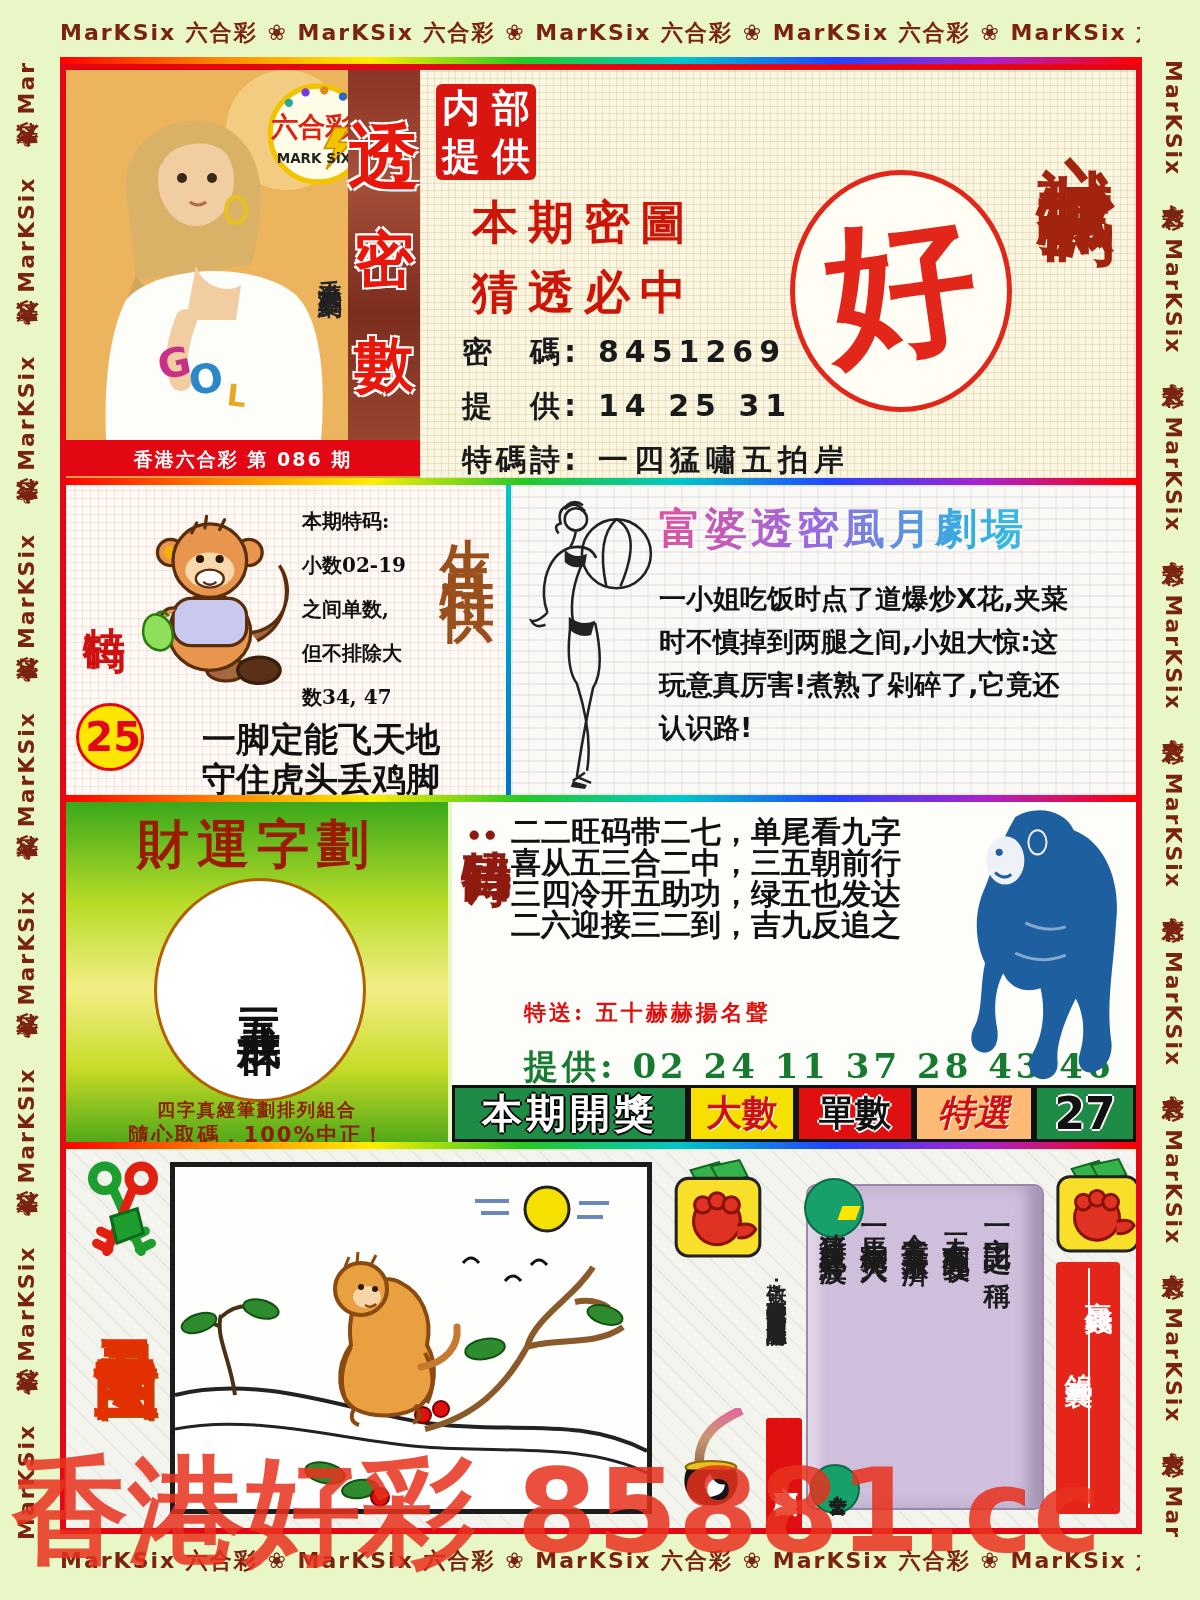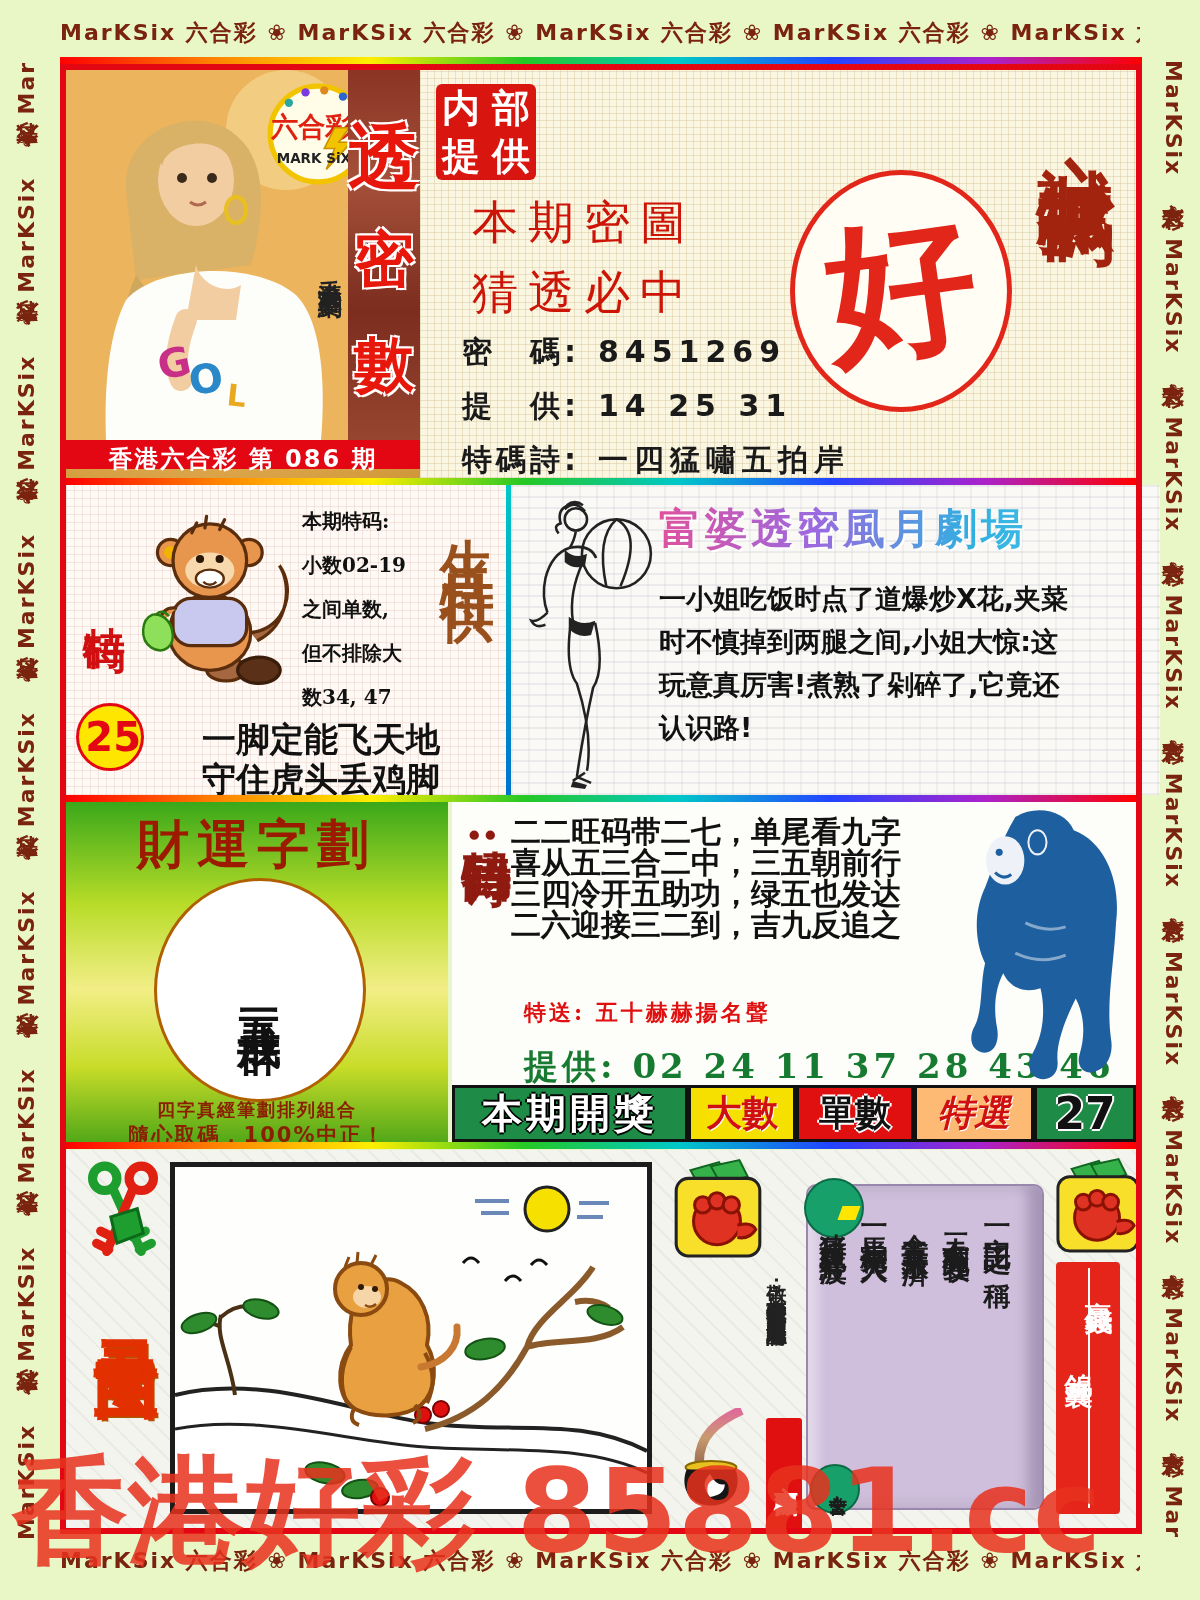--- a/index.html
+++ b/index.html
@@ -16,29 +16,29 @@
   .rainbow{height:7px;background:linear-gradient(90deg,#f00,#ff8400,#ffee00,#25c825,#00c8c8,#2244ff,#aa22cc,#f00);z-index:4;}
   
   #photoCard{left:66px;top:70px;width:354px;height:408px;background:radial-gradient(circle at 40% 30%,#f7d68e,#e0a94e 70%,#cf9739);overflow:hidden;}
   #maroonStrip{left:282px;top:0;width:72px;height:370px;background:linear-gradient(180deg,#8a3525,#a5503a 30%,#7c2d1e 65%,#96452f);}
   .tchar{width:72px;text-align:center;font-family:"DejaVu Serif","Liberation Serif",serif;font-weight:bold;color:#e8170b;
          text-shadow:2px 2px 0 #fff,-2px -2px 0 #fff,2px -2px 0 #fff,-2px 2px 0 #fff;}
   #tc0{left:282px;top:40px;font-size:72px;}
   #tc1{left:282px;top:150px;font-size:60px;}
   #tc2{left:282px;top:255px;font-size:60px;}
   #siteV{left:248px;top:190px;height:175px;writing-mode:vertical-rl;font-size:24px;font-weight:bold;color:#222;letter-spacing:4px;}
-  #issueBar{left:0;top:370px;width:354px;height:29px;background:#e30613;color:#fff;font-size:24px;font-weight:bold;
+  #issueBar{left:0;top:370px;width:354px;height:36px;background:#e30613;color:#fff;font-size:19px;font-weight:bold;
             text-align:center;line-height:38px;letter-spacing:2px;}
   
   #secret{left:420px;top:70px;width:716px;height:408px;background-color:#faf6e2;
     background-image:repeating-linear-gradient(0deg,rgba(205,185,135,.35) 0 1px,transparent 1px 7px),
                      repeating-linear-gradient(90deg,rgba(205,185,135,.35) 0 1px,transparent 1px 7px);}
   #seal{left:16px;top:14px;width:100px;height:96px;background:#d9150f;display:grid;grid-template-columns:1fr 1fr;border-radius:6px;}
   #seal span{color:#fff;font-family:"DejaVu Serif",serif;font-weight:bold;font-size:38px;text-align:center;line-height:48px;}
-  .shead{font-weight:normal;color:#cc1407;letter-spacing:10px;font-family:"DejaVu Serif",serif;}
+  .shead{font-weight:bold;color:#cc1407;letter-spacing:10px;font-family:"DejaVu Serif",serif;}
   #sh1{left:52px;top:122px;font-size:46px;}
   #sh2{left:52px;top:192px;font-size:46px;}
   .srow{font-weight:bold;color:#1a1a1a;font-size:30px;white-space:nowrap;}
   .srow .lab{letter-spacing:4px;}
   .srow .val{margin-left:18px;letter-spacing:6px;}
   #sr0{left:42px;top:262px;}#sr1{left:42px;top:316px;}#sr2{left:42px;top:370px;}
   #stamp{left:370px;top:100px;width:212px;height:232px;border:5px solid #e2261a;border-radius:50%;background:#fffdf4;
          display:flex;align-items:center;justify-content:center;}
   #stamp span{font-family:"DejaVu Serif",serif;font-size:150px;font-weight:bold;color:#e2261a;transform:rotate(-8deg);}
   #slogan{right:8px;top:22px;height:380px;writing-mode:vertical-rl;font-family:"DejaVu Serif",serif;
@@ -52,21 +52,21 @@
             color:#e30613;font-size:40px;font-weight:bold;text-align:right;line-height:62px;}
   #zLines{left:236px;top:14px;width:212px;font-family:"DejaVu Serif",serif;font-size:20px;font-weight:bold;color:#111;
           line-height:44px;white-space:pre-line;}
   #zFooter{left:70px;top:234px;width:370px;text-align:center;font-family:"DejaVu Serif",serif;font-size:34px;font-weight:bold;
            color:#111;line-height:40px;white-space:pre-line;}
   #zSide{right:2px;top:10px;height:296px;writing-mode:vertical-rl;font-family:"DejaVu Serif",serif;font-size:54px;font-weight:bold;
          color:#99501c;letter-spacing:18px;}
   #vdiv{left:506px;top:485px;width:5px;height:310px;background:linear-gradient(180deg,#00c8c8,#0072cc);}
   #theater{left:511px;top:485px;width:625px;height:310px;background-color:#faf9f6;
     background-image:repeating-linear-gradient(0deg,rgba(185,185,200,.22) 0 2px,transparent 2px 11px),
-                     repeating-linear-gradient(90deg,rgba(185,185,200,.16) 0 2px,transparent 2px 17px);padding-left:24px;}
+                     repeating-linear-gradient(90deg,rgba(185,185,200,.16) 0 2px,transparent 2px 17px);}
   #tTitle{left:148px;top:16px;width:470px;font-size:42px;font-weight:bold;letter-spacing:4px;
           background:linear-gradient(90deg,#e0519e,#9a6ae0,#30b0e0,#58c8e8);-webkit-background-clip:text;background-clip:text;color:transparent;
           filter:drop-shadow(2px 2px 0 #fff);}
   #tBody{left:148px;top:92px;width:472px;font-size:27px;font-weight:bold;color:#111;line-height:43px;white-space:pre-line;}
   
   #fortune{left:66px;top:802px;width:382px;height:340px;
            background:linear-gradient(180deg,#3aa81a,#b8dc28 30%,#f2ee86 55%,#c8dc28 78%,#52a818);}
   #fTitle{left:0;top:8px;width:382px;text-align:center;font-family:"DejaVu Serif",serif;font-size:52px;font-weight:bold;
           color:#9c1a00;letter-spacing:8px;}
   #fOval{left:88px;top:76px;width:206px;height:218px;border-radius:50%;background:#fff;border:3px solid #b06000;

